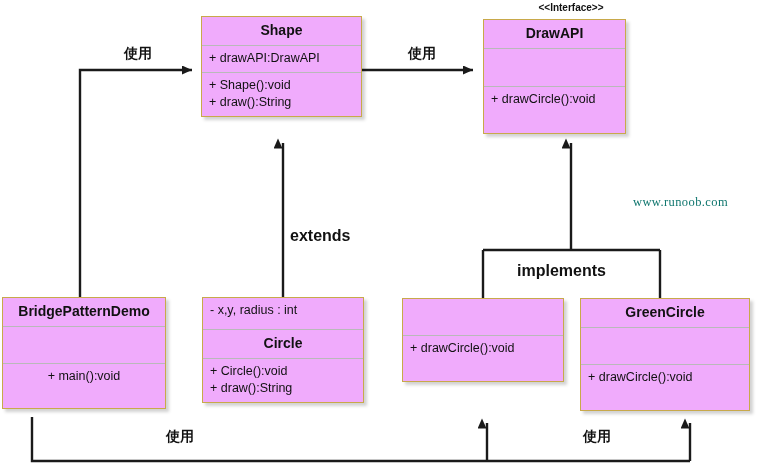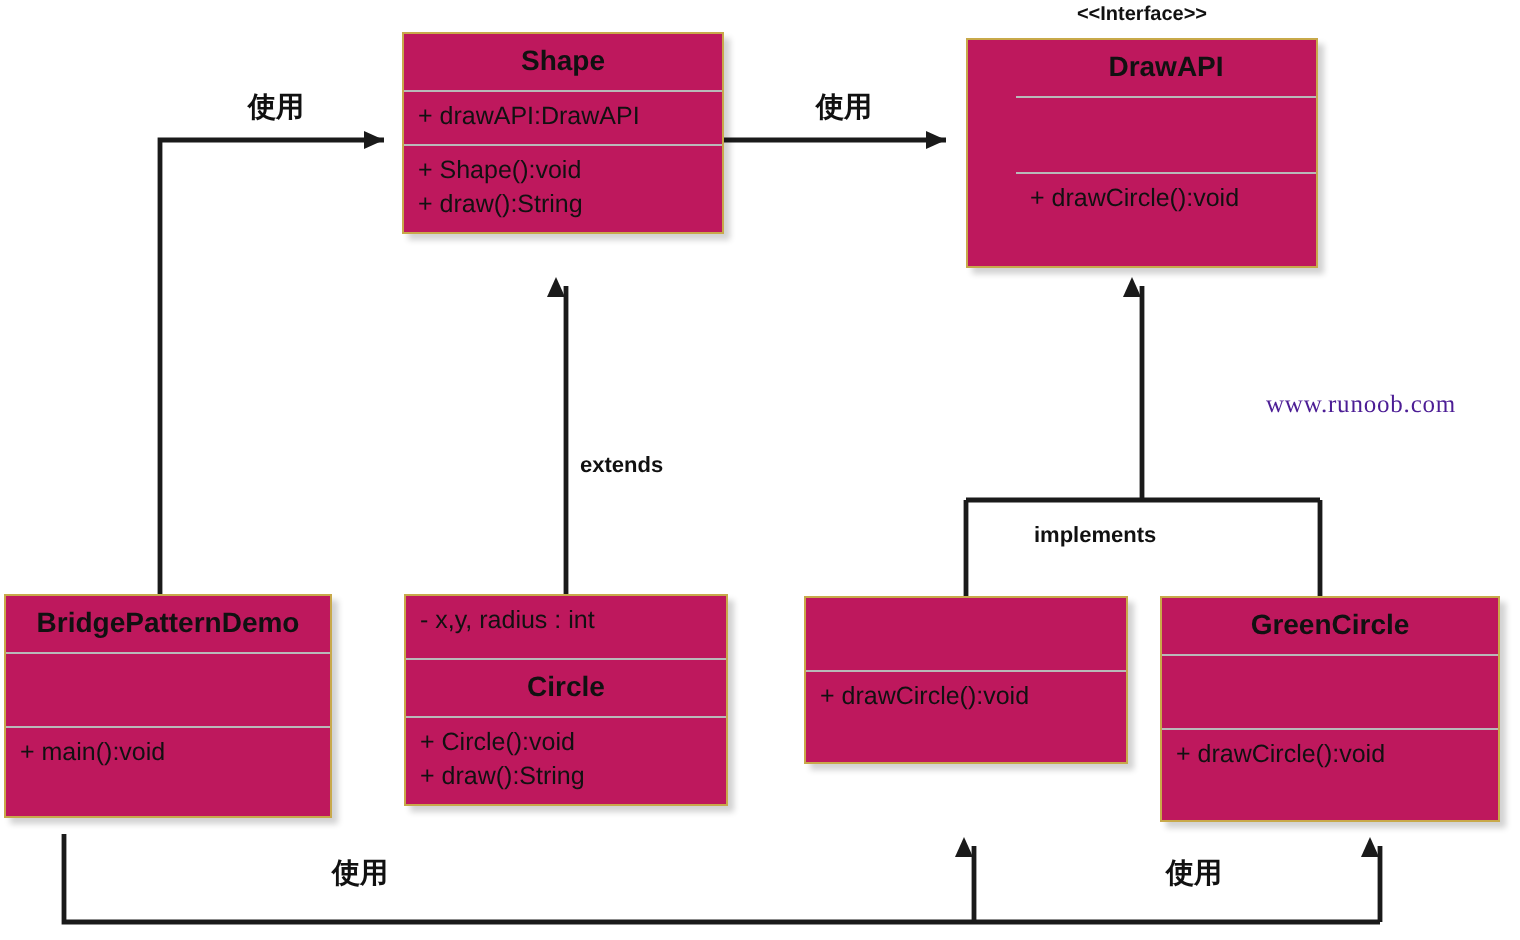--- a/index.html
+++ b/index.html
@@ -25,21 +25,21 @@
     top: 0;
     width: 760px;
     height: 470px;
     pointer-events: none;
   }
 
   
   .uml-class {
     position: absolute;
     box-sizing: border-box;
-    background: #be185d;
+    background: #f0abfc;
     border: 1px solid #c8a94a;
     box-shadow: 3px 3px 3px rgba(0,0,0,0.18);
   }
   .uml-class .compartment {
     box-sizing: border-box;
     padding: 4px 7px 5px 7px;
     border-bottom: 1px solid #b9b9b9;
   }
   .uml-class .compartment:last-child {
     border-bottom: none;
@@ -67,34 +67,34 @@
     font-size: 10px;
     font-weight: bold;
     color: #111111;
     text-align: center;
     white-space: nowrap;
   }
 
   
   .edge-label {
     position: absolute;
-    font-size: 11px;
+    font-size: 16px;
     font-weight: bold;
     color: #111111;
     white-space: nowrap;
   }
   .edge-label.cjk {
     font-size: 14px;
   }
 
   
   .watermark {
     position: absolute;
     font-size: 12.5px;
-    color: #4c1d95;
+    color: #0f766e;
     letter-spacing: 0.4px;
     white-space: nowrap;
     font-family: "Liberation Serif", serif;
   }
 </style>
 </head>
 <body>
 
 <div id="canvas">
 
@@ -158,32 +158,32 @@
     <div class="compartment c-attrs">
       <div class="member">+ drawAPI:DrawAPI</div>
     </div>
     <div class="compartment c-ops">
       <div class="member">+ Shape():void</div>
       <div class="member">+ draw():String</div>
     </div>
   </div>
 
   <div class="stereotype" style="left:483px; top:2px; width:176px;">&lt;&lt;Interface&gt;&gt;</div>
-  <div class="uml-class" style="left:483px; top:19px; width:176px;padding-left:24px;">
+  <div class="uml-class" style="left:483px; top:19px; width:143px;">
     <div class="compartment c-title">DrawAPI</div>
     <div class="compartment c-attrs" style="height:38px;"></div>
     <div class="compartment c-ops" style="height:46px;">
       <div class="member">+ drawCircle():void</div>
     </div>
   </div>
 
   <div class="uml-class" style="left:2px; top:297px; width:164px;">
     <div class="compartment c-title">BridgePatternDemo</div>
     <div class="compartment c-attrs" style="height:37px;"></div>
-    <div class="compartment c-ops" style="height:44px;">
+    <div class="compartment c-ops" style="height:44px;text-align:center;">
       <div class="member">+ main():void</div>
     </div>
   </div>
 
   <div class="uml-class" style="left:202px; top:297px; width:162px;">
     <div class="compartment c-attrs" style="height:32px;">
       <div class="member">- x,y, radius : int</div>
     </div>
     <div class="compartment c-title">Circle</div>
     <div class="compartment c-ops">

